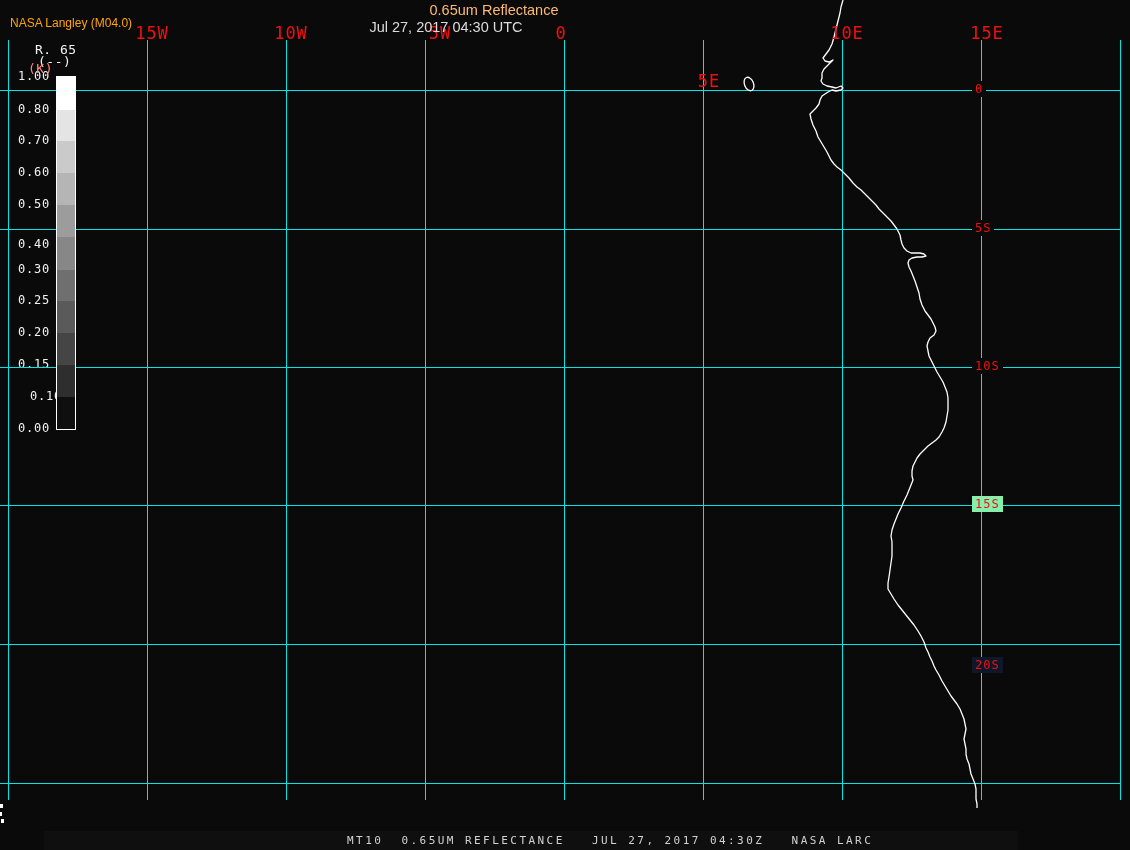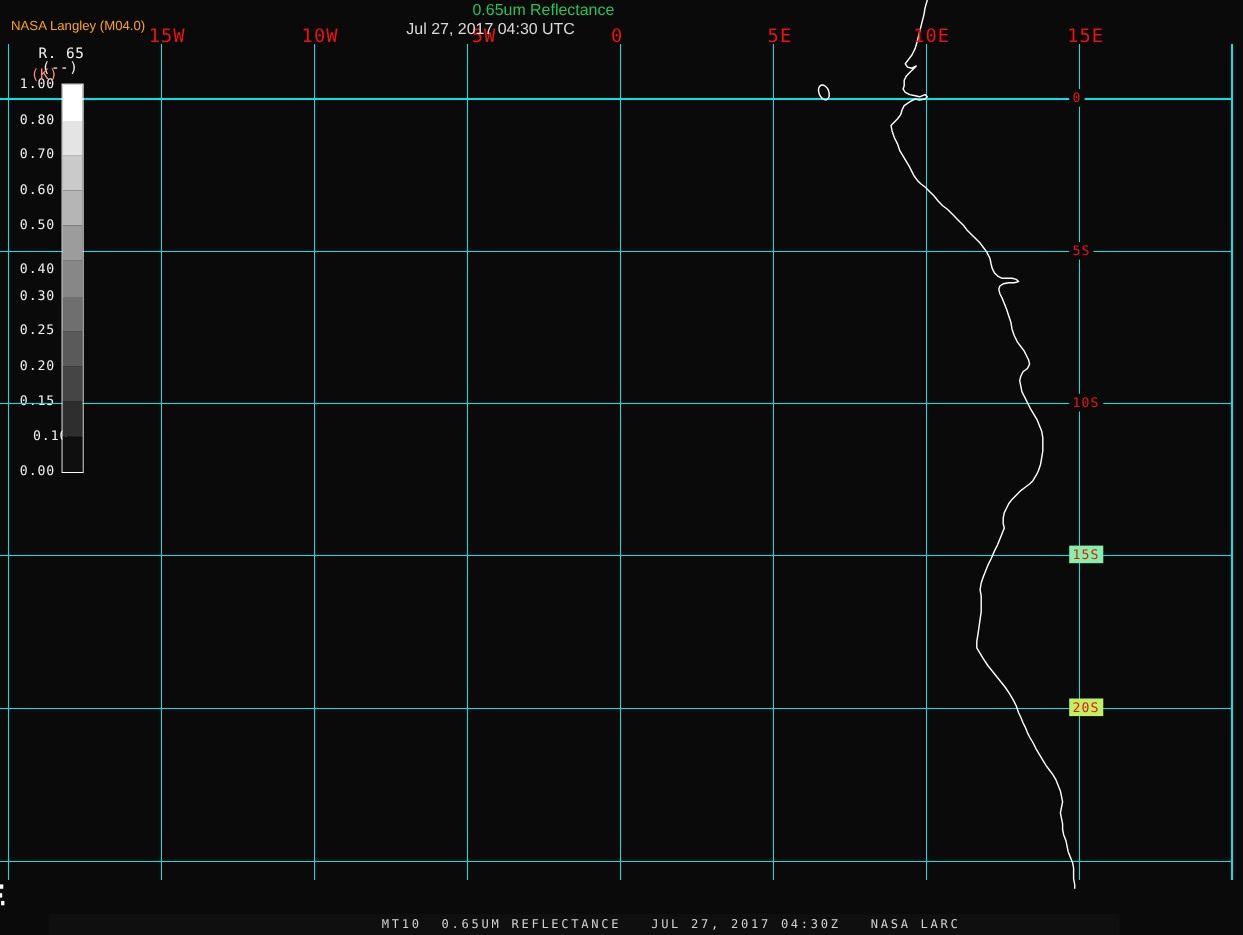--- a/index.html
+++ b/index.html
@@ -50,38 +50,38 @@
     <g id="coast-group">
         <polyline points="843,0 841,7 840,13 838,21 836,29 834,37 832,44 829,50 826,54 823,58 825,61 829,62 833,60 830,63 827,66 824,69 822,73 822,78 821,81 823,84 827,86 832,87 836,88 841,86 843,88 841,90 836,91 832,90 828,92 825,94 822,96 820,100 819,104 816,108 812,112 810,114 811,119 813,125 816,131 818,137 821,142 824,147 827,152 829,156 831,160 834,164 837,167 841,170 845,174 849,178 853,183 857,187 861,190 864,193 867,196 870,199 873,202 876,205 879,209 882,212 885,215 888,218 891,221 894,225 897,229 900,235 901,240 902,244 904,248 907,251 911,253 916,253 920,253 924,254 926,256 922,257 917,257 912,258 909,260 908,263 909,267 911,271 913,276 915,281 917,287 919,293 920,299 922,305 925,311 928,315 931,319 933,323 935,327 936,331 934,335 930,338 928,342 927,346 928,351 929,356 931,360 933,364 935,368 937,372 940,377 943,382 945,387 947,392 948,398 948,404 948,410 947,416 946,422 944,428 942,432 939,437 936,440 932,443 928,446 924,450 920,454 917,458 915,462 913,466 912,471 912,476 913,480 911,485 909,490 907,495 904,501 901,508 898,514 896,519 894,524 892,530 891,536 892,542 892,549 892,556 891,563 890,570 889,577 888,583 888,589 891,594 894,599 898,605 902,610 906,615 910,620 914,625 918,631 921,636 924,642 926,648 928,652 930,657 932,661 934,666 936,670 939,675 942,681 945,686 948,691 951,696 954,700 957,704 960,709 962,714 964,719 965,724 966,729 965,734 964,739 965,744 966,749 966,754 967,759 969,764 970,769 971,774 973,779 975,784 976,789 976,794 976,799 977,804 977,808" fill="none" stroke="#ffffff" stroke-width="1.3" stroke-linejoin="round"></polyline>
         <ellipse cx="749" cy="84" rx="4.5" ry="7" transform="rotate(-22 749 84)" fill="none" stroke="#ffffff" stroke-width="1.3"></ellipse>
         <rect x="0" y="804" width="3" height="4" fill="#ffffff"></rect>
         <rect x="0" y="812" width="2" height="4" fill="#ffffff"></rect>
         <rect x="1" y="819" width="3" height="4" fill="#ffffff"></rect>
       </g>
   </svg>
 
   <div id="credit" class="abs" style="color: rgb(255, 165, 0);">NASA Langley (M04.0)</div>
-  <div id="title1" class="abs" style="color: #22c55e; padding-left: 44px;">0.65um Reflectance</div>
+  <div id="title1" class="abs" style="color: #fdba74; padding-left: 44px;">0.65um Reflectance</div>
   <div id="title2" class="abs" style="color: rgb(220, 220, 220);">Jul 27, 2017 04:30 UTC</div>
 
   <div id="lon-labels">
       <div class="abs lon-label" style="left: 152px; color: rgb(238, 17, 17);">15W</div>
       <div class="abs lon-label" style="left: 291px; color: rgb(238, 17, 17);">10W</div>
       <div class="abs lon-label" style="left: 440px; color: rgb(238, 17, 17);">5W</div>
       <div class="abs lon-label" style="left: 561px; color: rgb(238, 17, 17);">0</div>
-      <div class="abs lon-label" style="left: 709px; color: rgb(238, 17, 17);">5E</div>
+      <div class="abs lon-label" style="left: 709px; color: rgb(238, 17, 17); margin-top: 48px;">5E</div>
       <div class="abs lon-label" style="left: 847px; color: rgb(238, 17, 17);">10E</div>
       <div class="abs lon-label" style="left: 987px; color: rgb(238, 17, 17);">15E</div>
     </div>
   <div id="lat-labels">
       <div class="abs lat-label" style="top: 81px; color: rgb(238, 17, 17); background: rgb(10, 10, 10);">0</div>
       <div class="abs lat-label" style="top: 220px; color: rgb(238, 17, 17); background: rgb(10, 10, 10);">5S</div>
       <div class="abs lat-label" style="top: 358px; color: rgb(238, 17, 17); background: rgb(10, 10, 10);">10S</div>
       <div class="abs lat-label" style="top: 496px; color: rgb(238, 17, 17); background: #86efac;">15S</div>
-      <div class="abs lat-label" style="top: 635px; color: rgb(238, 17, 17); background: #bef264;">20S</div>
+      <div class="abs lat-label" style="top: 657px; color: rgb(238, 17, 17); background: #0f172a;">20S</div>
     </div>
 
   <div id="colorbar">
     <div class="abs cb-head" id="cb-title" style="left: 35px; top: 42px; color: rgb(242, 242, 242);">R. 65</div>
     <div class="abs cb-head" id="cb-units" style="left: 38px; top: 54px; color: rgb(242, 242, 242);">(--)</div>
     <div class="abs cb-head" id="cb-units-k" style="left: 28px; top: 61px; color: rgb(255, 136, 119);">(K)</div>
     <div id="cb-ticks">
         <div class="abs cb-label" style="top: 69px; color: rgb(242, 242, 242);">1.00</div>
         <div class="abs cb-label" style="top: 102px; color: rgb(242, 242, 242);">0.80</div>
         <div class="abs cb-label" style="top: 133px; color: rgb(242, 242, 242);">0.70</div>

